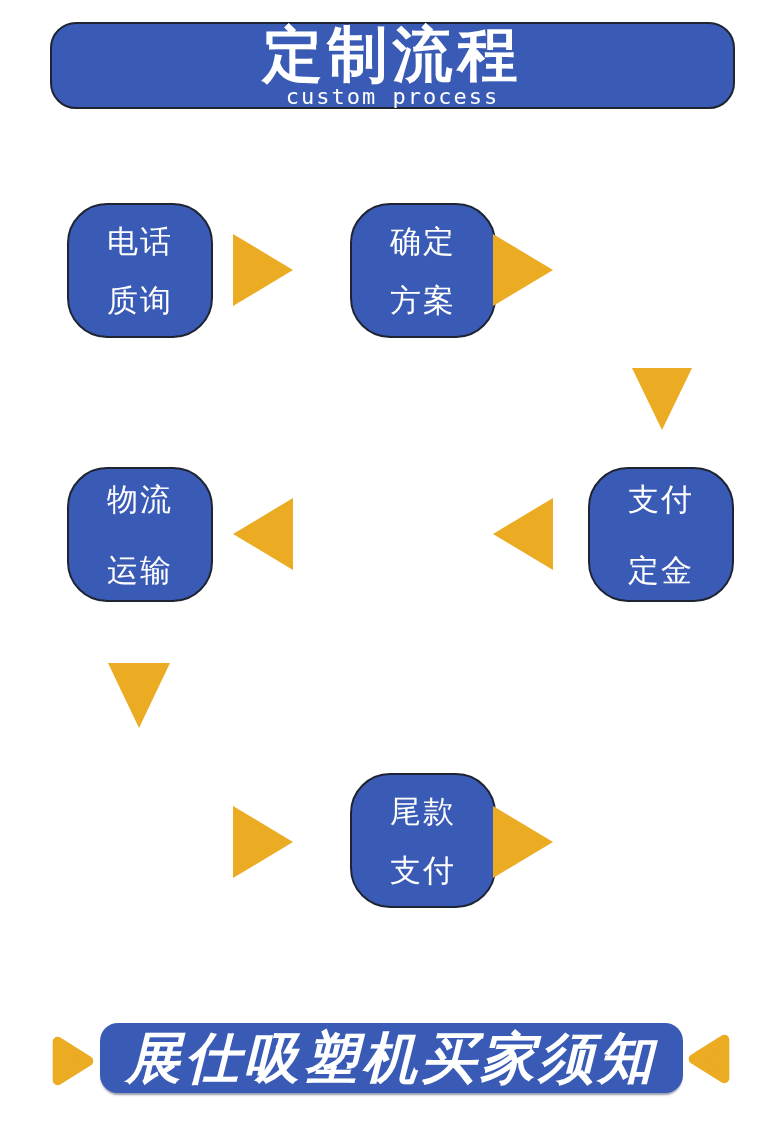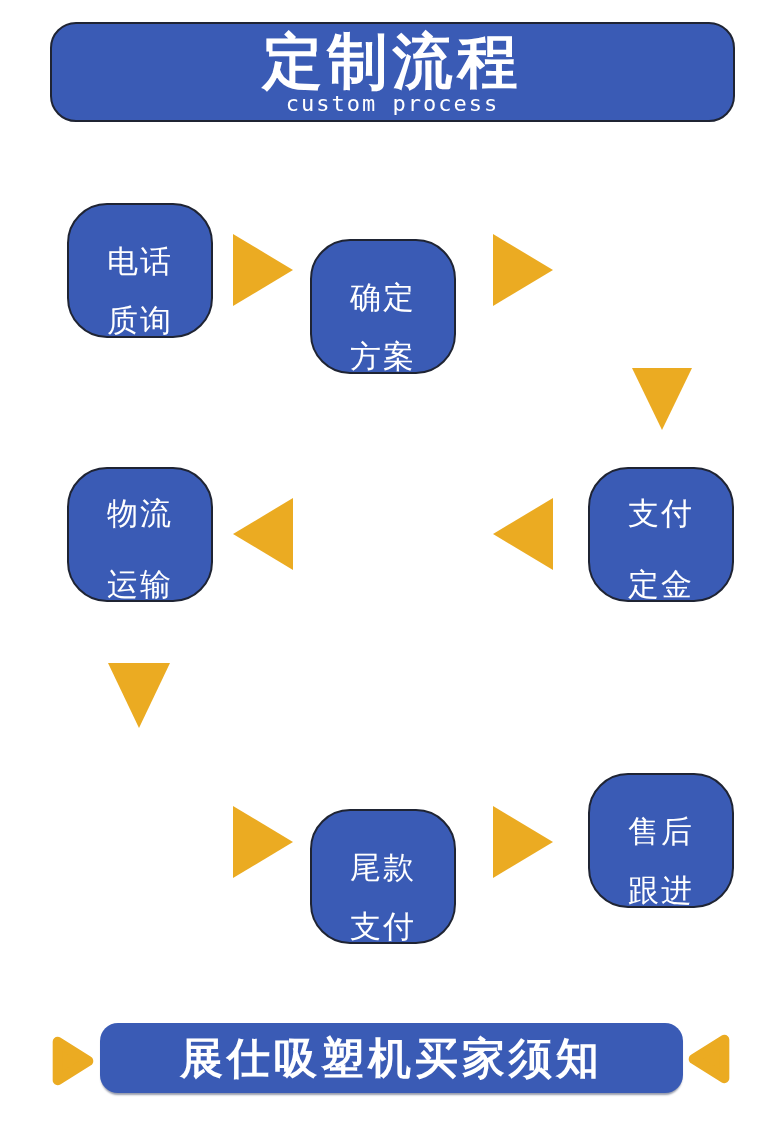--- a/index.html
+++ b/index.html
@@ -18,21 +18,21 @@
     width: 783px;
     height: 1142px;
     background: var(--page-bg);
     overflow: hidden;
   }
 
   
   .title-banner {
     position: absolute;
     left: 50px; top: 22px;
-    width: 685px; height: 100px;
+    width: 685px; height: 87px;
     background: var(--primary-blue);
     border: 2px solid var(--box-border);
     border-radius: 26px;
     display: flex;
     flex-direction: column;
     align-items: center;
     justify-content: center;
     color: var(--text-white);
   }
   .title-cn {
@@ -54,32 +54,32 @@
   
   .step-box {
     position: absolute;
     width: 146px; height: 135px;
     background: var(--primary-blue);
     border: 2px solid var(--box-border);
     border-radius: 40px;
     display: flex;
     flex-direction: column;
     align-items: center;
-    justify-content: flex-end;
+    justify-content: center;
     gap: 28px;
     color: var(--text-white);
     font-size: 31px;
     letter-spacing: 2px;
     line-height: 1;
   }
   .r1 { top: 203px; }
   .r2 { top: 467px; gap: 40px; }
   .r3 { top: 773px; }
   .c1 { left: 67px; }
-  .c2 { left: 310px; margin-top: 36px; }
+  .c2 { left: 350px; }
   .c3 { left: 588px; }
 
   
   .tri {
     position: absolute;
     background: var(--arrow-gold);
   }
   .tri-right { clip-path: polygon(0 0, 100% 50%, 0 100%); }
   .tri-left  { clip-path: polygon(100% 0, 0 50%, 100% 100%); }
   .tri-down  { clip-path: polygon(0 0, 100% 0, 50% 100%); }
@@ -101,25 +101,26 @@
     width: 583px; height: 70px;
     background: var(--primary-blue);
     border-radius: 18px;
     display: flex;
     align-items: center;
     justify-content: center;
     color: var(--text-white);
     box-shadow: 0 3px 2px -1px rgba(25, 35, 70, 0.45);
   }
   .notice-text {
-    font-size: 43px;
+    font-size: 55px;
     font-weight: 900;
     letter-spacing: 4px;
     line-height: 1;
     white-space: nowrap;
+    font-style: italic;
   }
   .banner-tri {
     position: absolute;
     color: var(--arrow-gold);
   }
   .banner-tri svg { display: block; width: 100%; height: 100%; }
   .banner-tri-left  { left: 50px;  top: 1031px; width: 46px; height: 60px; }
   .banner-tri-right { left: 686px; top: 1031px; width: 46px; height: 56px; }
 </style>
 </head>
@@ -157,24 +158,20 @@
   </div>
 
   <div class="tri tri-down down-left"></div>
 
   <div class="tri tri-right row-arrow slot-a ar3"></div>
   <div class="step-box r3 c2">
     <span>尾款</span>
     <span>支付</span>
   </div>
   <div class="tri tri-right row-arrow slot-b ar3"></div>
-  <div class="step-box r3 c3">
-    <span>售后</span>
-    <span>跟进</span>
-  </div>
 
   <div class="banner-tri banner-tri-left">
     <svg viewBox="0 0 60 70" aria-hidden="true">
       <polygon points="10,10 50,35 10,60" fill="currentColor" stroke="currentColor" stroke-width="13" stroke-linejoin="round"></polygon>
     </svg>
   </div>
   <div class="notice-banner">
     <div class="notice-text">展仕吸塑机买家须知</div>
   </div>
   <div class="banner-tri banner-tri-right">

